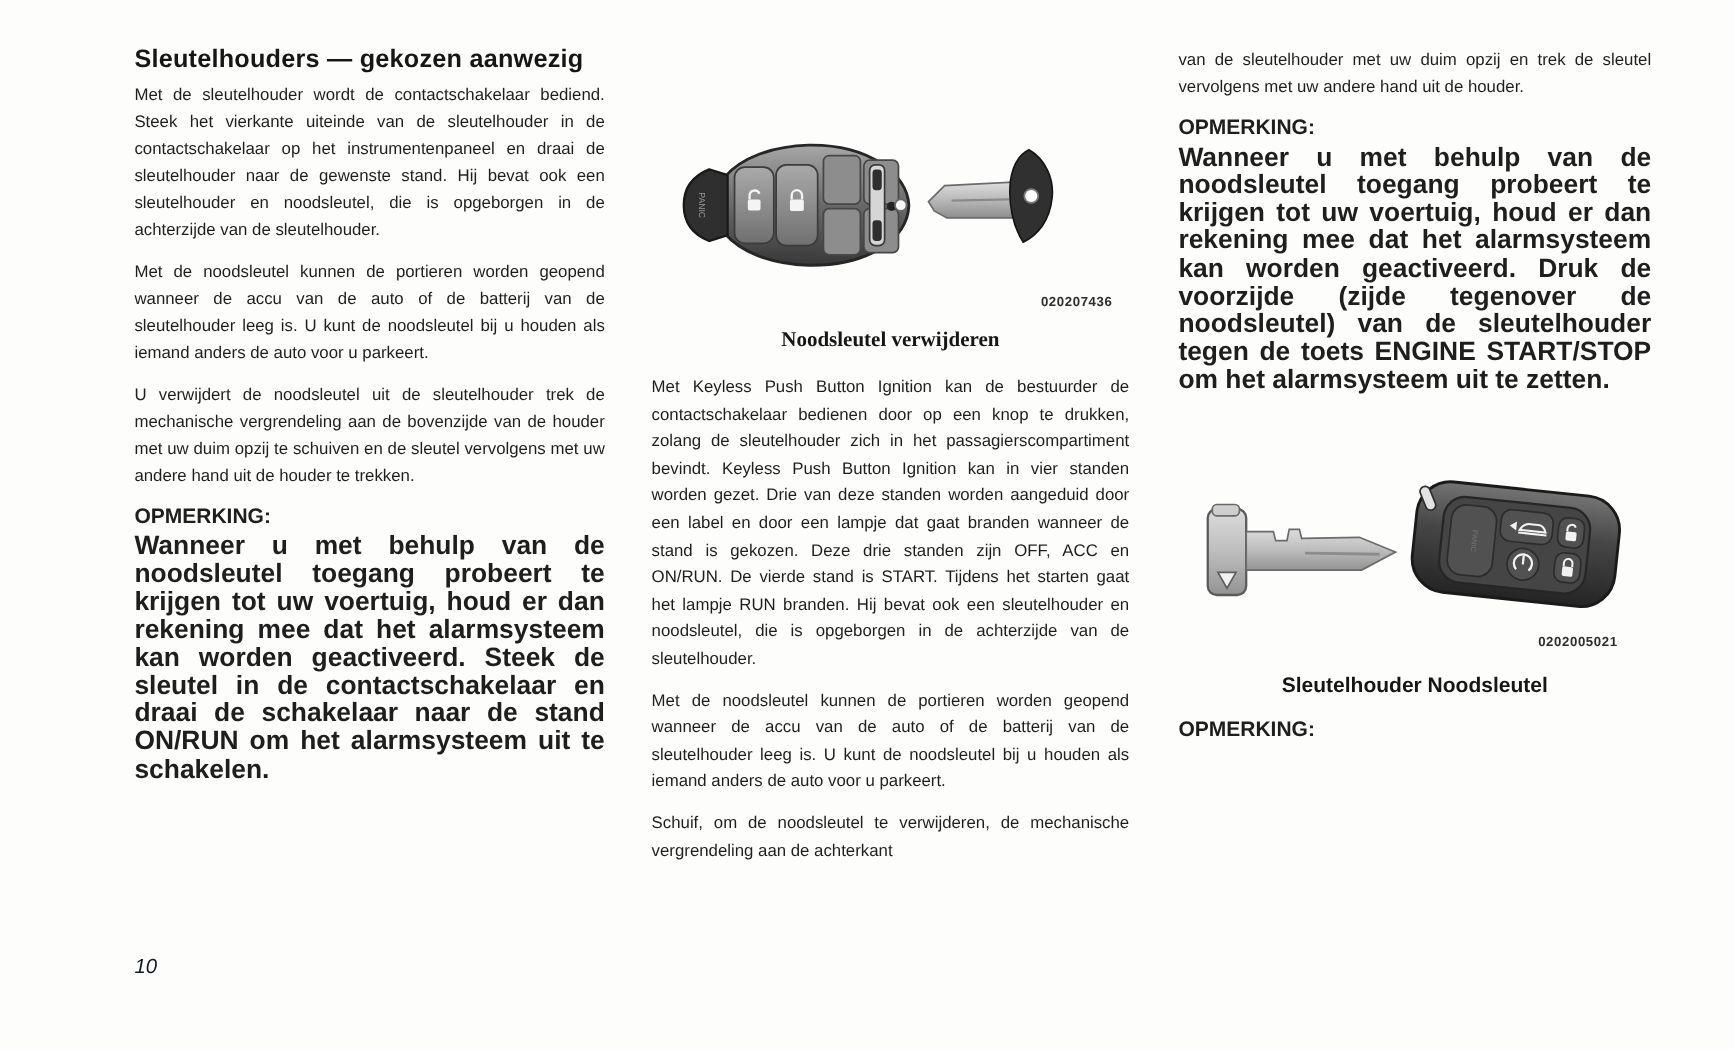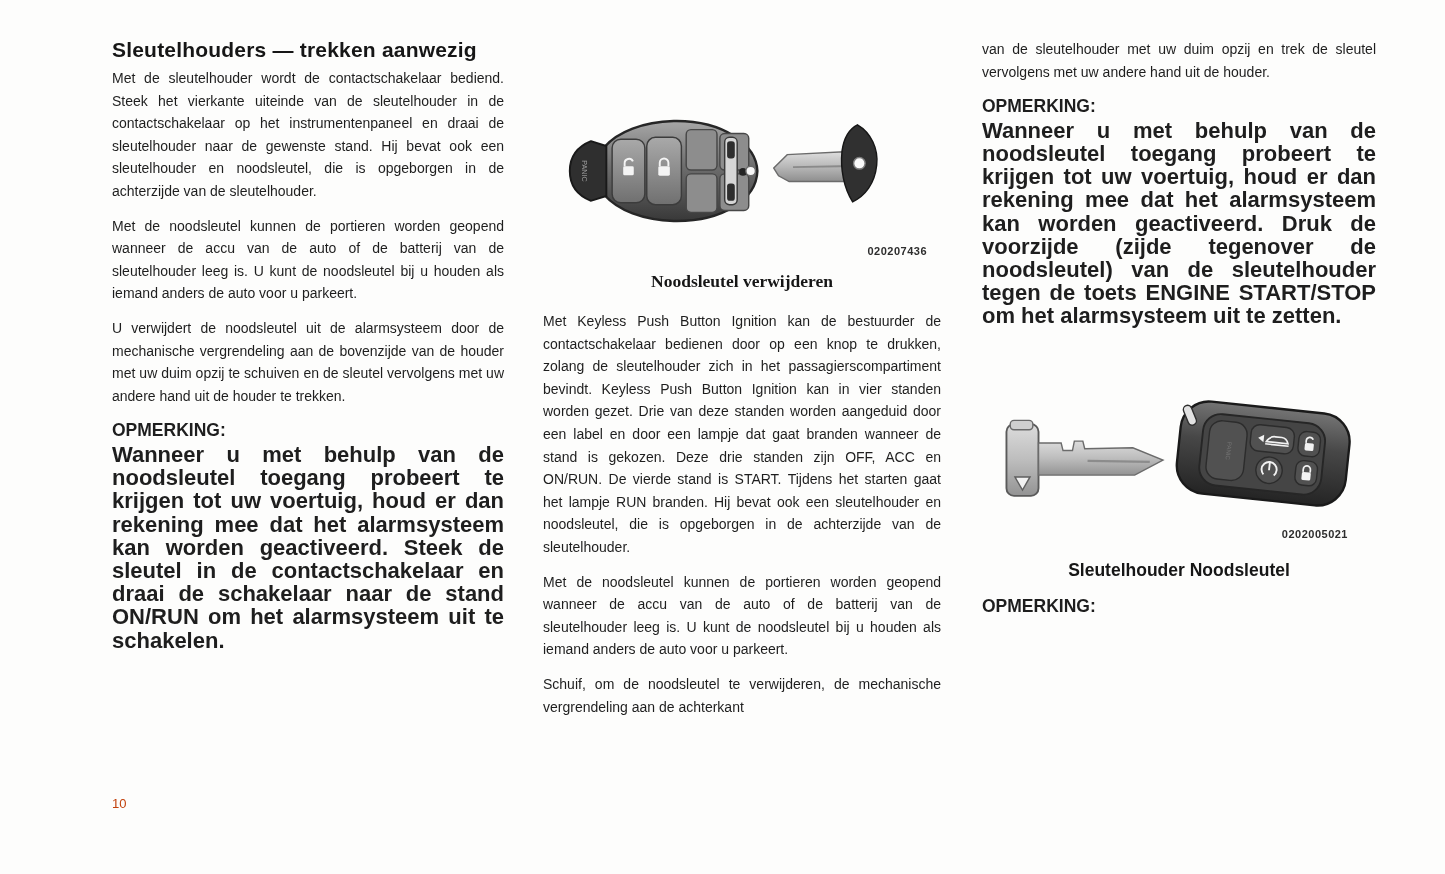--- a/index.html
+++ b/index.html
@@ -45,31 +45,31 @@
   .col-3 .fig-code { padding-right: 28px; margin-top: -2px; }
   .caption {
     font-size: 17.5px; font-weight: 700; text-align: center;
     color: #161616;
   }
   .col-2 .caption { margin: 14px 0 18px 0; font-family: Liberation Serif, serif; }
   .col-3 .caption { margin: 20px 0 14px 0; text-align: center; }
   .col-3 figure { margin-top: 66px; }
   .page-number {
     position: absolute; left: 112px; top: 796px;
-    font-size: 13px; color: #c2410c;
+    font-size: 17px; color: #0f172a; font-style: italic;
   }
 </style>
 </head>
 <body>
 
 <div class="col col-1">
-  <h1 class="section-title">Sleutelhouders — trekken aanwezig</h1>
+  <h1 class="section-title">Sleutelhouders — gekozen aanwezig</h1>
   <p class="body-text">Met de sleutelhouder wordt de contactschakelaar bediend. Steek het vierkante uiteinde van de sleutelhouder in de contactschakelaar op het instrumentenpaneel en draai de sleutelhouder naar de gewenste stand. Hij bevat ook een sleutelhouder en noodsleutel, die is opgeborgen in de achterzijde van de sleutelhouder.</p>
   <p class="body-text">Met de noodsleutel kunnen de portieren worden geopend wanneer de accu van de auto of de batterij van de sleutelhouder leeg is. U kunt de noodsleutel bij u houden als iemand anders de auto voor u parkeert.</p>
-  <p class="body-text">U verwijdert de noodsleutel uit de alarmsysteem door de mechanische vergrendeling aan de bovenzijde van de houder met uw duim opzij te schuiven en de sleutel vervolgens met uw andere hand uit de houder te trekken.</p>
+  <p class="body-text">U verwijdert de noodsleutel uit de sleutelhouder trek de mechanische vergrendeling aan de bovenzijde van de houder met uw duim opzij te schuiven en de sleutel vervolgens met uw andere hand uit de houder te trekken.</p>
   <p class="note-label">OPMERKING:</p>
   <p class="note-body">Wanneer u met behulp van de noodsleutel toegang probeert te krijgen tot uw voertuig, houd er dan rekening mee dat het alarmsysteem kan worden geactiveerd. Steek de sleutel in de contactschakelaar en draai de schakelaar naar de stand ON/RUN om het alarmsysteem uit te schakelen.</p>
 </div>
 
 <div class="col col-2">
   <figure>
     <svg width="398" height="152" viewBox="0 0 398 158">
       <defs>
         <linearGradient id="gShell1" x1="0" y1="0" x2="0" y2="1">
           <stop offset="0" stop-color="#a7a7a7"></stop>

